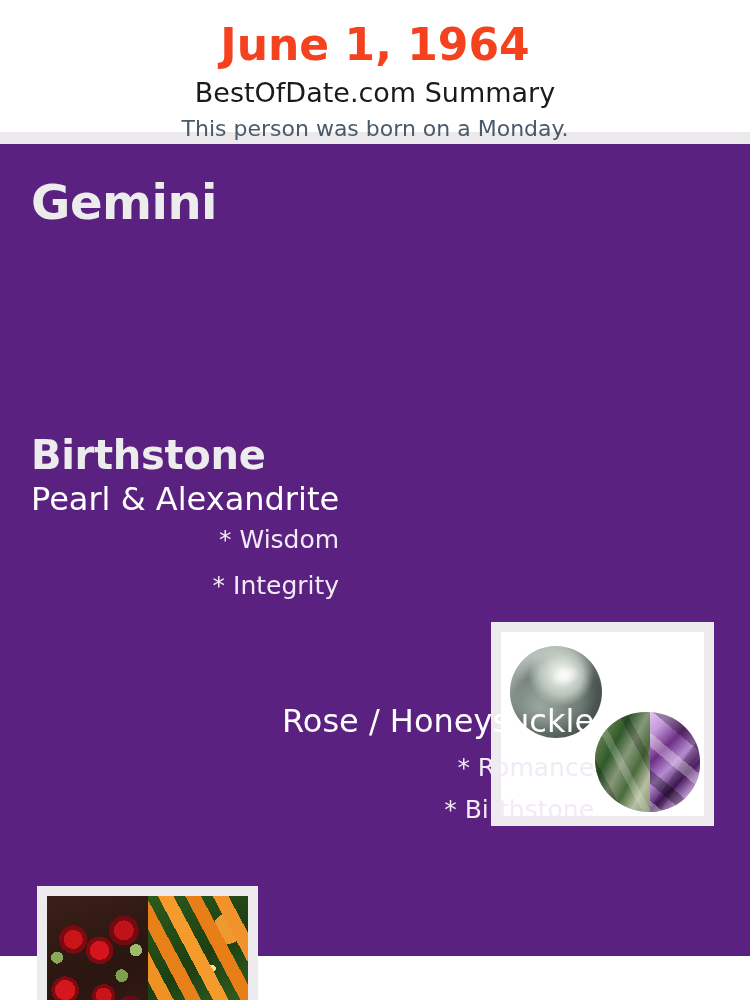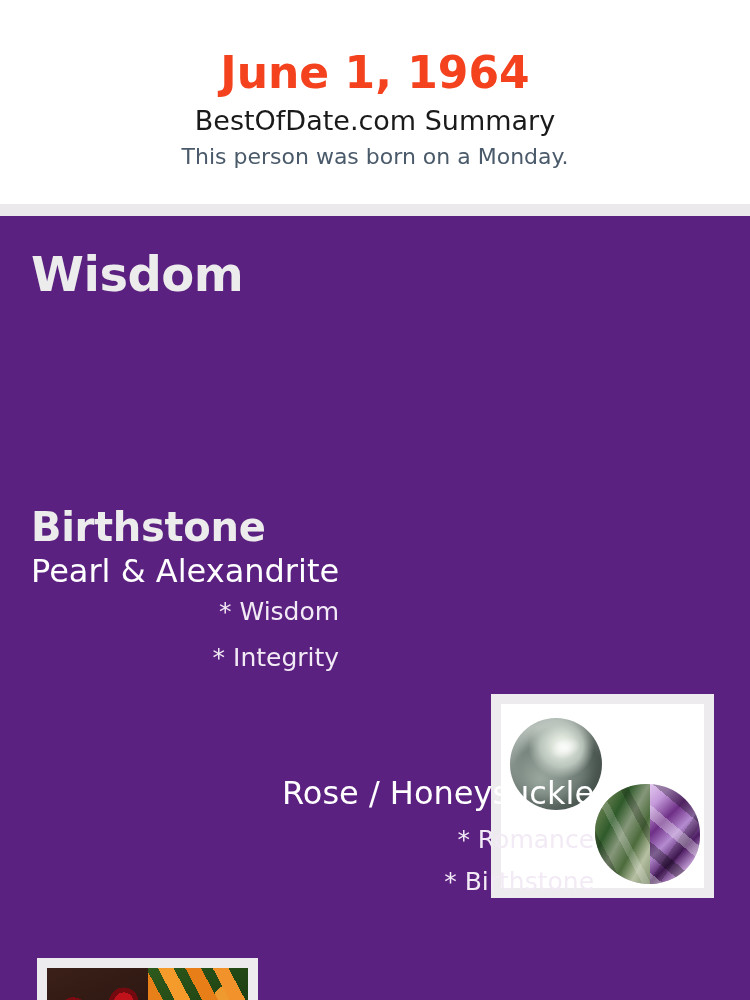--- a/index.html
+++ b/index.html
@@ -11,26 +11,25 @@
     width: 750px;
     height: 1000px;
     overflow: hidden;
     font-family: "DejaVu Sans", "Liberation Sans", sans-serif;
     -webkit-font-smoothing: antialiased;
   }
 
   
   .header {
     width: 750px;
-    height: 176px;
+    height: 132px;
     background: #ffffff;
     text-align: center;
     box-sizing: border-box;
     padding-top: 22px;
-    margin-top: 28px;
   }
   .header-date {
     font-size: 44px;
     font-weight: 700;
     color: #F4421E;
     line-height: 1.05;
     letter-spacing: 0px;
     margin: 0;
   }
   .header-subtitle {
@@ -288,21 +287,21 @@
   <h1 class="header-date">June 1, 1964</h1>
   <div class="header-subtitle">BestOfDate.com Summary</div>
   <div class="header-note">This person was born on a Monday.</div>
 </div>
 
 <div class="divider-band"></div>
 
 <div class="purple-body">
 
   <div class="zodiac-block">
-    <h2 class="zodiac-name">Wisdom</h2>
+    <h2 class="zodiac-name">Gemini</h2>
   </div>
 
   <div class="stone-row">
     <div class="stone-text">
       <h3 class="section-title">Birthstone</h3>
       <div class="section-subtitle">Pearl &amp; Alexandrite</div>
       <ul class="bullet-list">
         <li>* Wisdom</li>
         <li>* Integrity</li>
       </ul>

